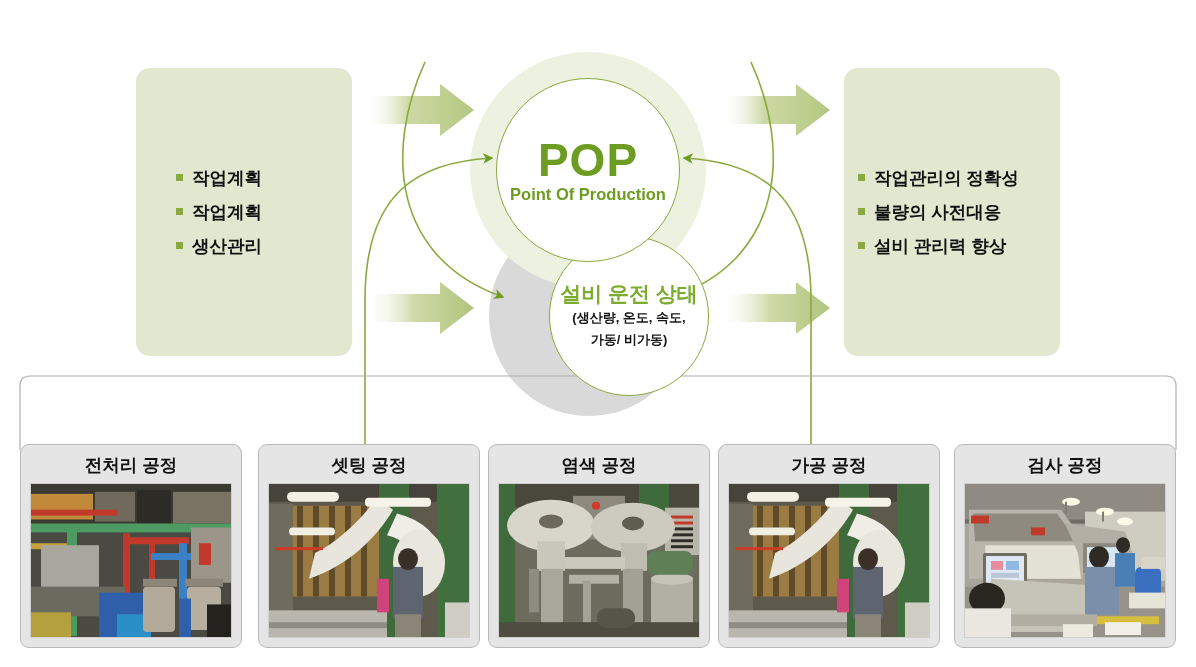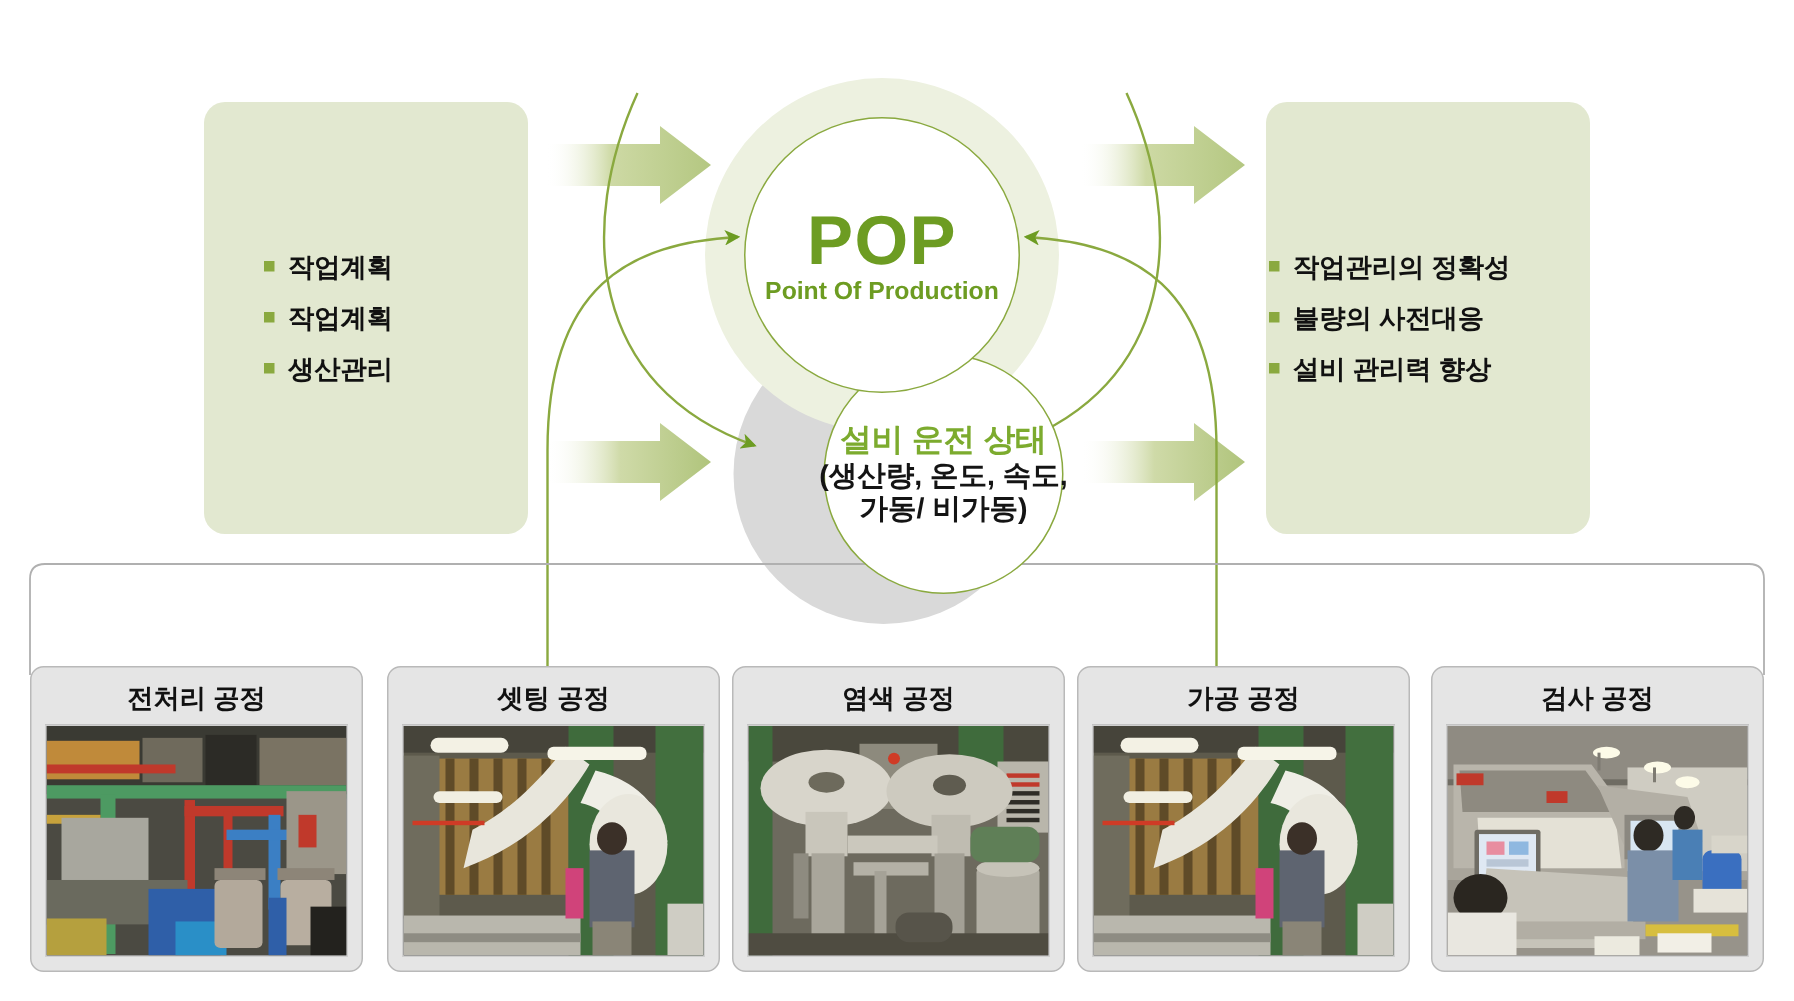--- a/index.html
+++ b/index.html
@@ -20,21 +20,21 @@
   #panel-left{left:136px;top:68px;width:216px;height:288px;}
   #panel-right{left:844px;top:68px;width:216px;height:288px;}
 
   .bullet-list{
     position:absolute;left:0;right:0;top:50%;
     transform:translateY(-50%);
     padding:0 0 0 56px;
     margin:0;
     list-style:none;
   }
-  #panel-right .bullet-list{padding-left:18px;}
+  #panel-right .bullet-list{padding-left:30px;}
   .bullet-list li{
     position:relative;
     font-size:17.5px;
     font-weight:bold;
     line-height:34px;
     color:#111111;
     white-space:nowrap;
   }
   .bullet-list li .bullet-sq{
     position:absolute;left:-16px;top:13px;
@@ -71,21 +71,21 @@
     letter-spacing:1px;line-height:46px;margin-bottom:2px;
   }
   .pop-sub{
     font-size:16.5px;font-weight:bold;color:#6d9c22;line-height:18px;
   }
   .eq-title{
     font-size:21px;font-weight:bold;color:#7cab2e;line-height:24px;
     margin-bottom:1px;white-space:nowrap;
   }
   .eq-sub{
-    font-size:19px;font-weight:bold;color:#141414;line-height:22px;
+    font-size:13px;font-weight:bold;color:#141414;line-height:22px;
     text-align:center;white-space:nowrap;
   }
 
   
   #overlay{position:absolute;left:0;top:0;width:1196px;height:667px;pointer-events:none;}
 
   
   .card{
     position:absolute;top:444px;width:222px;height:204px;
     background:#e5e5e5;border:1px solid #b9b9b9;border-radius:9px;

